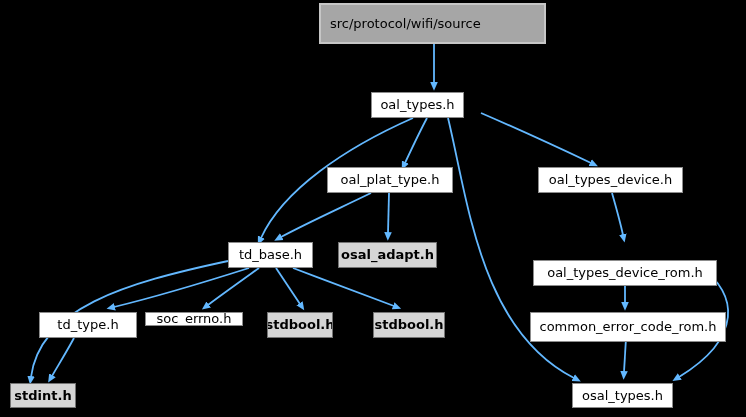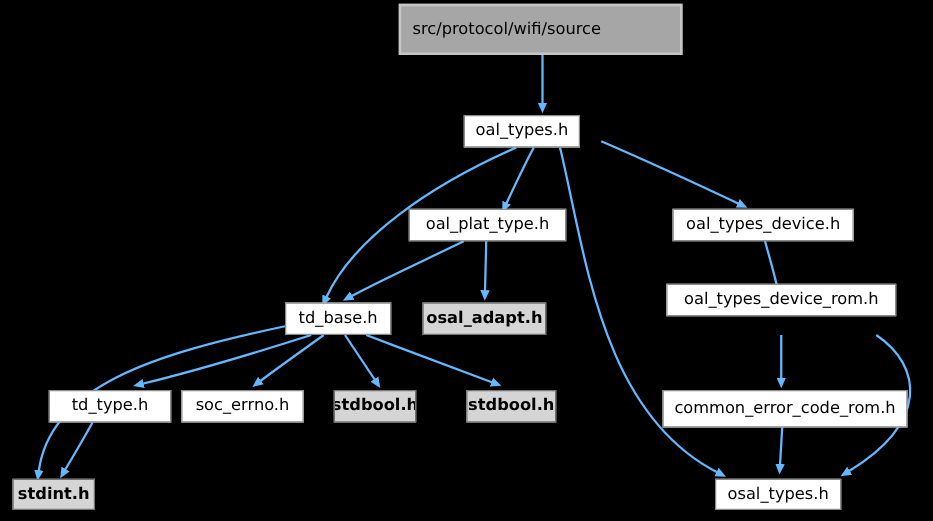--- a/index.html
+++ b/index.html
@@ -94,22 +94,22 @@
     </svg>
   <div id="node-layer">
       <div class="node focus" style="left: 319px; top: 3px; width: 227px; height: 41px;">
         <span>src/protocol/wifi/source</span>
       </div>
       <div class="node internal" style="left: 371px; top: 92px; width: 93px; height: 26px;">oal_types.h</div>
       <div class="node internal" style="left: 327px; top: 167px; width: 126px; height: 26px;">oal_plat_type.h</div>
       <div class="node internal" style="left: 538px; top: 167px; width: 145px; height: 26px;">oal_types_device.h</div>
       <div class="node internal" style="left: 228px; top: 242px; width: 85px; height: 26px;">td_base.h</div>
       <div class="node system" style="left: 338px; top: 242px; width: 99px; height: 26px;">osal_adapt.h</div>
-      <div class="node internal" style="left: 533px; top: 227px; width: 184px; height: 26px;">oal_types_device_rom.h</div>
+      <div class="node internal" style="left: 533px; top: 260px; width: 184px; height: 26px;">oal_types_device_rom.h</div>
       <div class="node internal" style="left: 39px; top: 312px; width: 98px; height: 26px;">td_type.h</div>
-      <div class="node internal" style="left: 145px; top: 312px; width: 98px; height: 26px;">soc_errno.h</div>
+      <div class="node internal" style="left: 145px; top: 312px; width: 98px; height: 14px;">soc_errno.h</div>
       <div class="node system" style="left: 267px; top: 312px; width: 66px; height: 26px;">stdbool.h</div>
       <div class="node system" style="left: 373px; top: 312px; width: 72px; height: 26px;">stdbool.h</div>
       <div class="node internal" style="left: 530px; top: 312px; width: 196px; height: 30px;">common_error_code_rom.h</div>
       <div class="node system" style="left: 10px; top: 383px; width: 66px; height: 25px;">stdint.h</div>
       <div class="node internal" style="left: 572px; top: 383px; width: 101px; height: 25px;">osal_types.h</div>
     </div>
 </div>
 
 </body></html>

